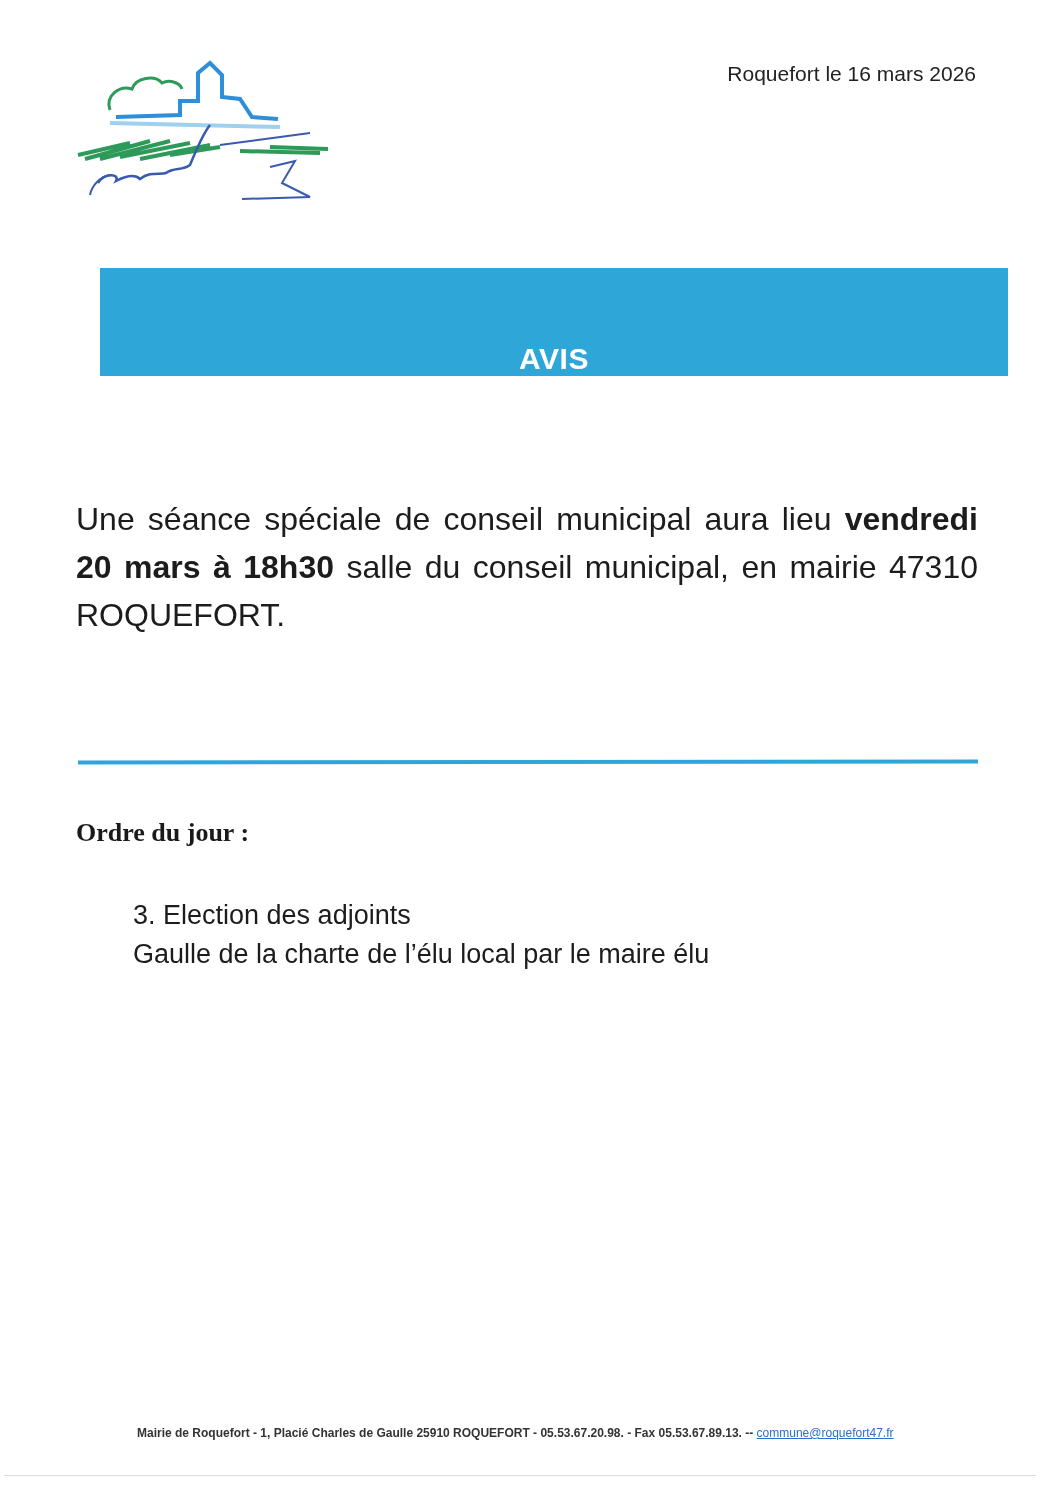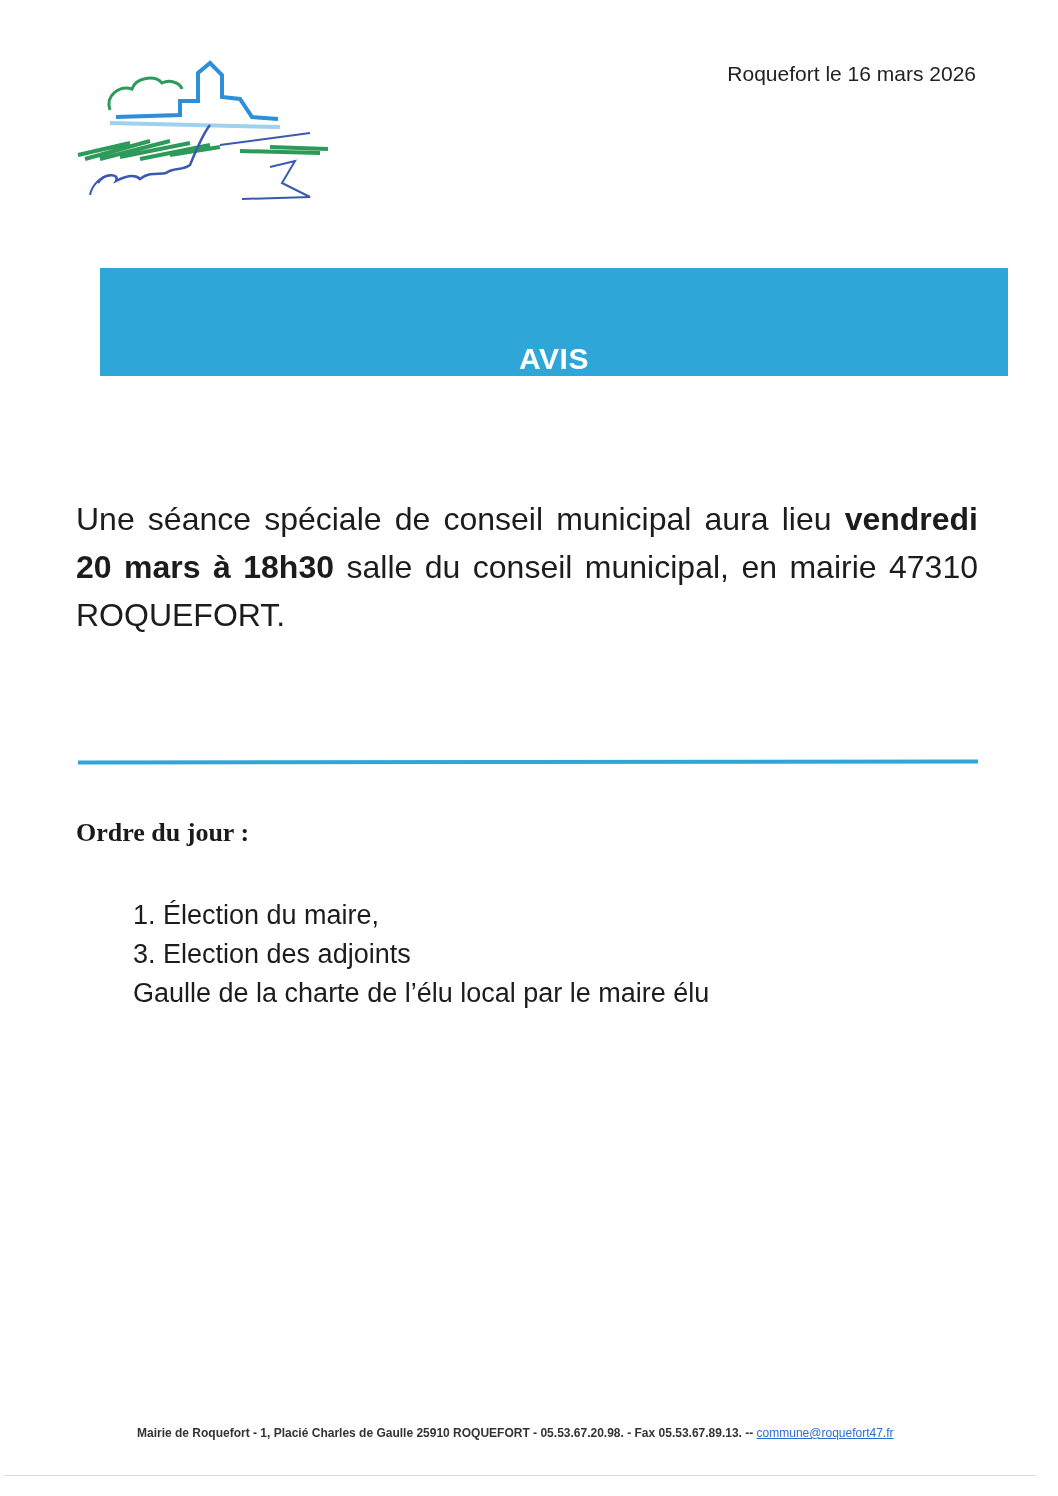--- a/index.html
+++ b/index.html
@@ -45,21 +45,20 @@
 
 <div class="intro">
   <span>Une séance spéciale de conseil municipal aura lieu </span><b>vendredi 20 mars à 18h30</b><span> salle du conseil municipal, en mairie 47310 ROQUEFORT.</span>
 </div>
 
 <div class="divider"></div>
 
 <div class="agenda-title">Ordre du jour :</div>
 
 <ul class="agenda-list">
-  <li>1. Élection du maire,</li>
   <li>3. Election des adjoints</li>
   <li>Gaulle de la charte de l’élu local par le maire élu</li>
 </ul>
 
 <div class="footer">
   <span>Mairie de Roquefort - 1, Placié Charles de Gaulle 25910 ROQUEFORT - 05.53.67.20.98. - Fax 05.53.67.89.13. -- </span><a>commune@roquefort47.fr</a>
 </div>
 
 <div class="bottom-rule"></div>
 

